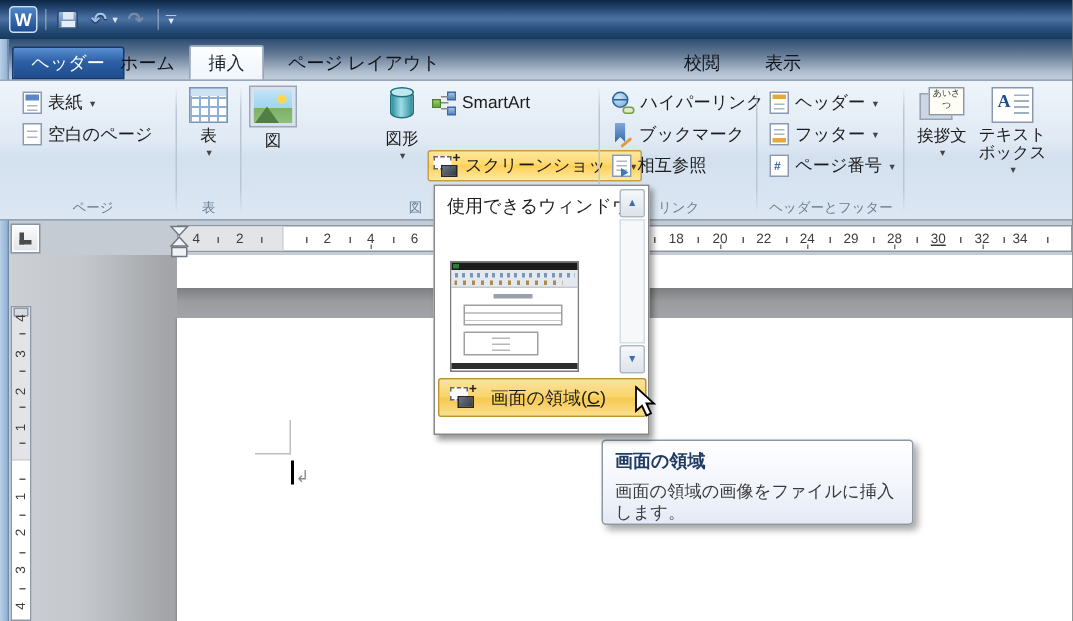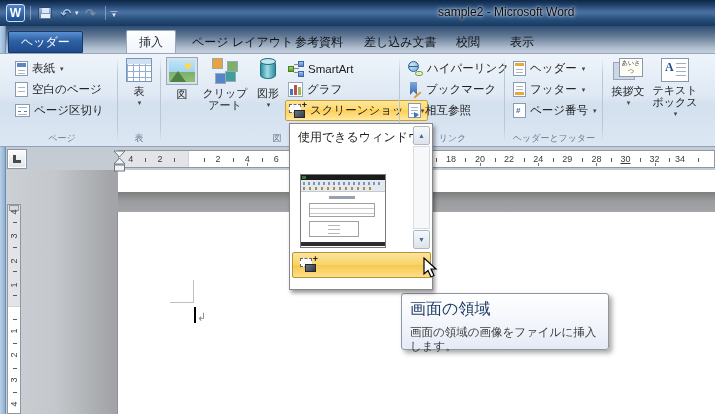--- a/index.html
+++ b/index.html
@@ -181,21 +181,21 @@
     background:linear-gradient(180deg,#fbe3a0 0%,#f9d469 48%,#f6c94f 52%,#fbdf8d 100%);
     border:1px solid #b8962e;display:flex;align-items:center;font-size:12px;color:#1c1c1c;}
   .dd-item .txt{margin-left:10px;white-space:nowrap;}
   .ukey{text-decoration:underline;}
   .dd-item .i-shot{margin-left:7px;}
 
   
   .tooltip{position:absolute;left:401px;top:293px;width:208px;height:57px;border:1px solid #8e98a3;border-radius:3px;
     background:linear-gradient(180deg,#ffffff 0%,#f2f5fb 55%,#e4eaf6 100%);
     box-shadow:3px 3px 5px rgba(0,0,0,.35);z-index:90;padding:5px 8px;}
-  .tt-title{font-size:16px;font-weight:normal;color:#1f3b64;}
+  .tt-title{font-size:12px;font-weight:bold;color:#1f3b64;}
   .tt-body{margin-top:5px;font-size:11.5px;color:#3b3b3b;width:192px;line-height:14px;}
 
   .cursorarrow{position:absolute;left:423px;top:257px;z-index:300;}
 </style>
 </head>
 <body>
 
 <div class="app">
 
   <div class="titlebar">
@@ -207,29 +207,27 @@
         </span>
       <span class="qbtn undo">↶</span>
       <span class="qcar">▾</span>
       <span class="qbtn redo">↷</span>
       <span class="qsep"></span>
       <span class="qmenu">
           <span>—</span>
           <span>▾</span>
         </span>
     </div>
-    <div class="title">sample2  -  Microsoft Word</div>
   </div>
 
   <div class="tabrow">
     <div class="tab tab-file" style="left:8px;">ヘッダー</div>
+    <div class="tab" style="left:68px;">ホーム</div>
     <div class="tab tab-selected" style="left:126px;text-align:right;">挿入</div>
     <div class="tab" style="left:180px;">ページ レイアウト</div>
-    <div class="tab" style="left:283px;">参考資料</div>
-    <div class="tab" style="left:352px;">差し込み文書</div>
     <div class="tab" style="left:444px;">校閲</div>
     <div class="tab" style="left:498px;">表示</div>
   </div>
 
   <div class="ribbon">
 
     <div class="group" style="left:8px;width:108px;">
       <div class="srow" style="top:4px;">
         <span class="ic pg i-cover">
             <i class="band"></i>
@@ -239,28 +237,20 @@
         <span>表紙</span>
         <span class="car">▾</span>
       </div>
       <div class="srow" style="top:25px;">
         <span class="ic pg i-blank">
             <i class="l1"></i>
             <i class="l2"></i>
           </span>
         <span>空白のページ</span>
       </div>
-      <div class="srow" style="top:46px;">
-        <span class="ic i-break">
-            <i style="top:2px"></i>
-            <i class="dash" style="top:6px"></i>
-            <i style="top:9px"></i>
-          </span>
-        <span>ページ区切り</span>
-      </div>
       <div class="glabel">ページ</div>
     </div>
     <div class="gsep" style="left:117px;"></div>
 
     <div class="group" style="left:119px;width:40px;">
       <div class="bigbtn" style="left:3px;width:34px;">
         <span class="ic I-table"></span>
         <span style="margin-top:3px;">表</span>
         <span class="car">▾</span>
       </div>
@@ -268,54 +258,37 @@
     </div>
     <div class="gsep" style="left:160px;"></div>
 
     <div class="group" style="left:162px;width:236px;">
       <div class="bigbtn" style="left:2px;width:36px;">
         <span class="ic I-pic">
             <span class="sun"></span>
             <span class="mt"></span>
           </span>
         <span style="margin-top:4px;">図</span>
-      </div>
-      <div class="bigbtn" style="left:40px;width:46px;">
-        <span class="ic I-clip">
-            <b></b>
-            <b></b>
-            <b></b>
-            <b></b>
-          </span>
-        <span style="margin-top:3px;white-space:pre-line;">クリップ アート</span>
       </div>
       <div class="bigbtn" style="left:88px;width:36px;">
         <span class="ic I-shape">
             <span class="cyl"></span>
             <span class="top"></span>
           </span>
         <span style="margin-top:3px;">図形</span>
         <span class="car">▾</span>
       </div>
       <div class="srow" style="left:123px;top:4px;">
         <span class="ic i-smart">
             <b></b>
             <b></b>
             <b></b>
             <i></i>
           </span>
         <span>SmartArt</span>
-      </div>
-      <div class="srow" style="left:123px;top:25px;">
-        <span class="ic i-chart">
-            <b></b>
-            <b></b>
-            <b></b>
-          </span>
-        <span>グラフ</span>
       </div>
       <div class="srow active-orange" style="left:123px;top:46px;">
         <span class="ic i-shot">
             <span class="dash"></span>
             <span class="scr"></span>
             <span class="plus">+</span>
           </span>
         <span>スクリーンショット</span>
         <span class="car">▾</span>
       </div>
@@ -510,20 +483,21 @@
           </i>
       </div>
       <div class="th-status"></div>
     </div>
     <div class="dd-item">
       <span class="ic i-shot">
           <span class="dash"></span>
           <span class="scr"></span>
           <span class="plus">+</span>
         </span>
+      <span class="txt"><span>画面の領域(</span><span class="ukey">C</span><span>)</span></span>
     </div>
   </div>
 
   <div class="tooltip">
     <div class="tt-title">画面の領域</div>
     <div class="tt-body">画面の領域の画像をファイルに挿入します。</div>
   </div>
 
   <svg class="cursorarrow" width="16" height="22">
     <polygon points="1,1 1,17 5,13.5 8,20 11,18.5 8,12 13,12" fill="#fff" stroke="#000" stroke-width="1.2"></polygon>

